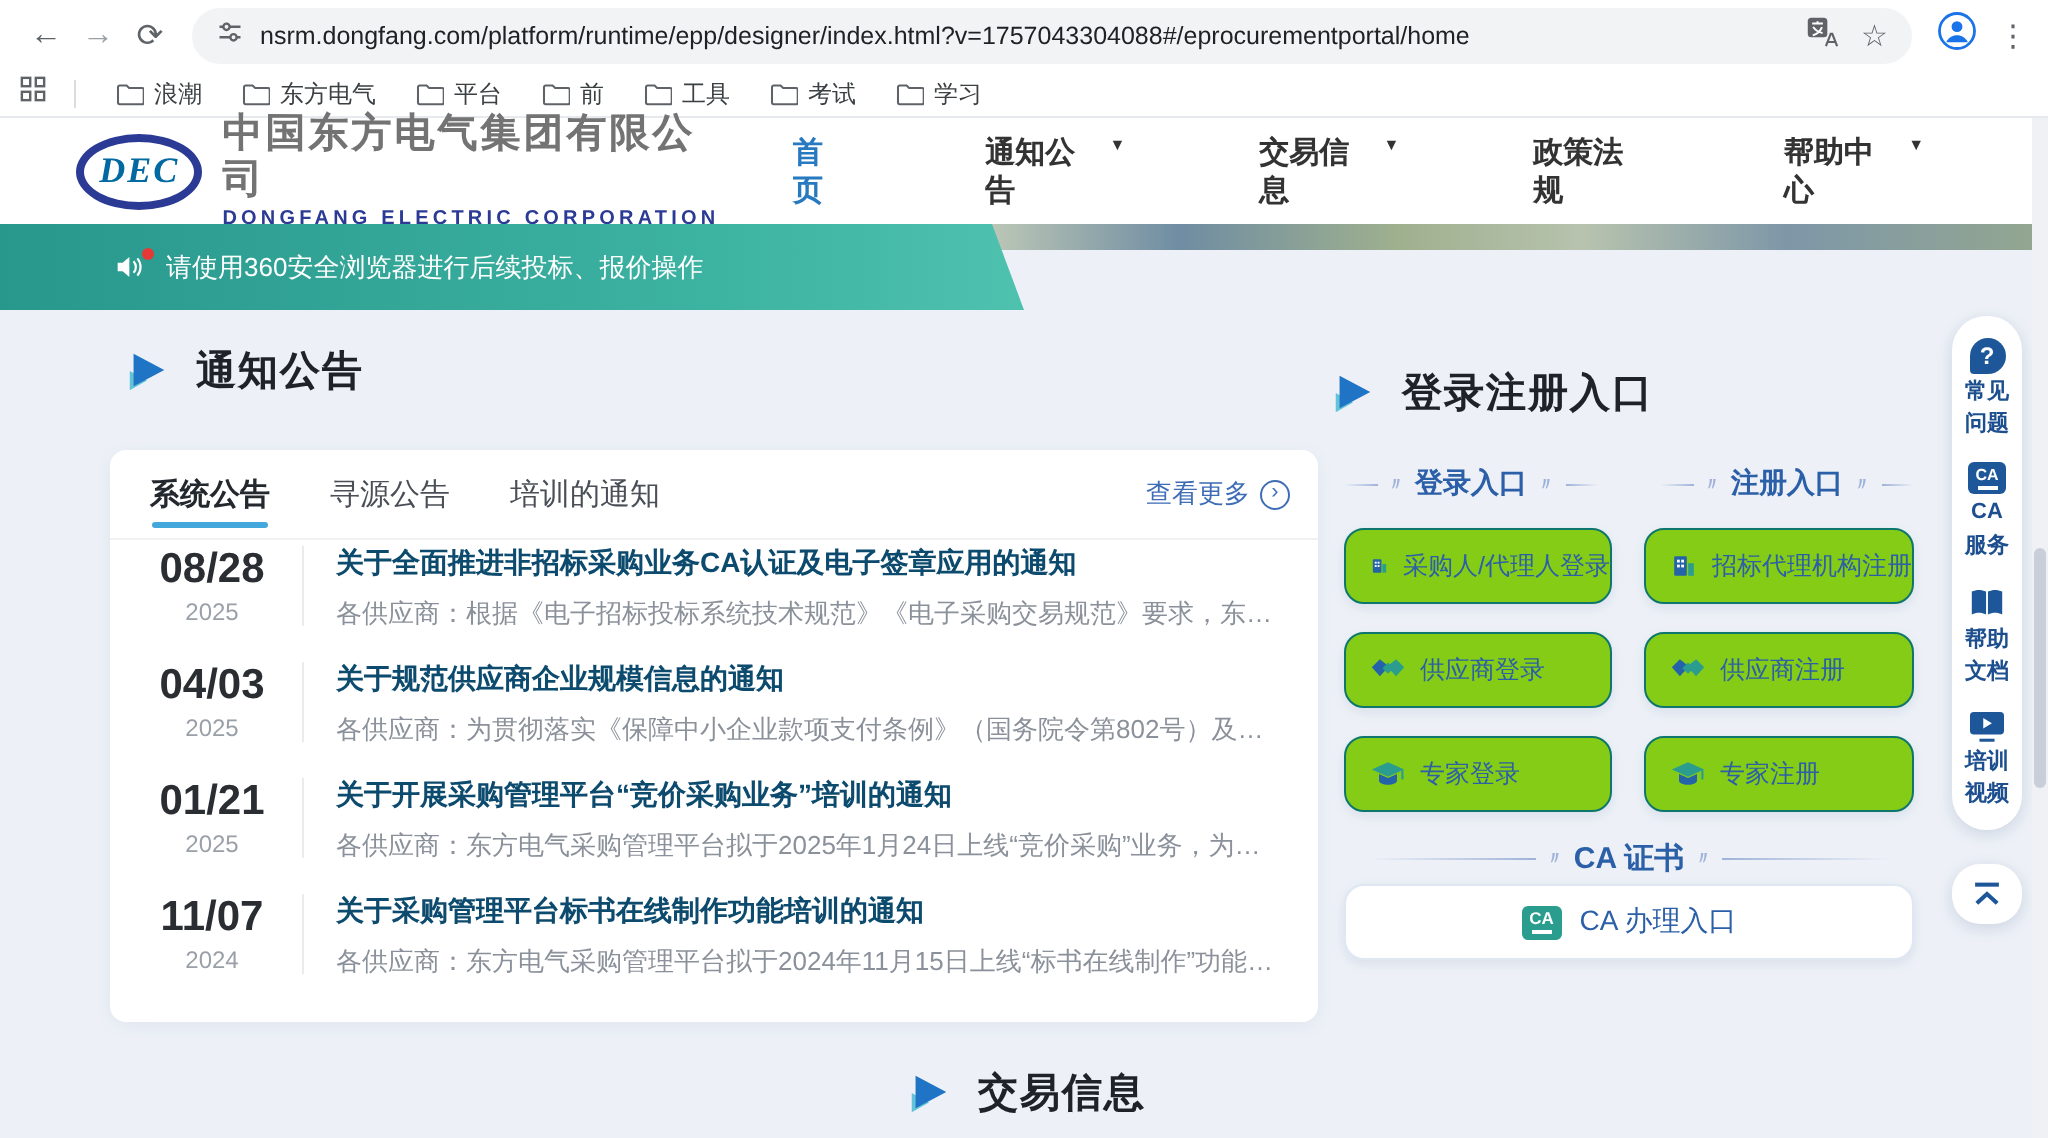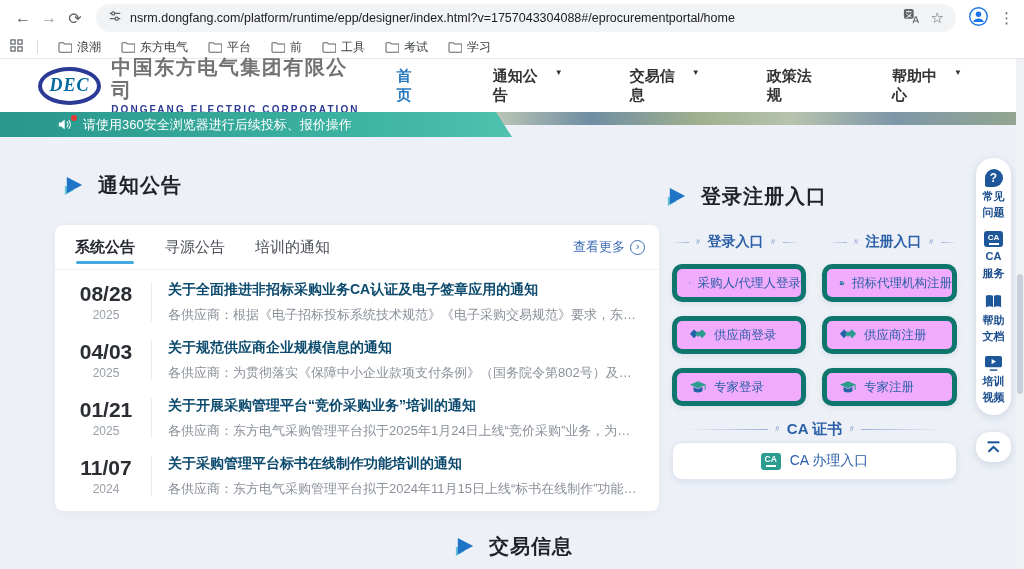--- a/index.html
+++ b/index.html
@@ -46,21 +46,21 @@
   .nav-item .caret{font-size:8px;color:#333;transform:translateY(1px);}
   .nav-item.active{color:#2779c0;}
   .nav-item.active::after{content:"";position:absolute;left:0;right:0;bottom:-9px;height:2px;
             background:#5aa7d6;border-radius:2px;}
 
   
   .hero{position:absolute;top:112px;left:0;right:0;height:26px;}
   .hero-photo{position:absolute;top:0;left:300px;right:0;height:13px;
       background:linear-gradient(90deg,#5c7a8c,#87a06f 12%,#c2cbb7 26%,#6f8da3 40%,
                  #9fb08e 55%,#b7c3ae 68%,#7e97a8 82%,#94a78f 100%);}
-  .banner{position:absolute;top:0;left:0;width:512px;height:25px;
+  .banner{position:absolute;top:0;left:0;width:512px;height:43px;
       background:linear-gradient(90deg,#28978c,#3db3a2 70%,#4fc1af);
       clip-path:polygon(0 0,calc(100% - 16px) 0,100% 100%,0 100%);
       display:flex;align-items:center;color:#fff;font-size:13px;padding-left:58px;
       box-sizing:border-box;}
   .speaker-wrap{position:relative;display:flex;align-items:center;margin-right:10px;}
   .red-dot{position:absolute;top:-3px;right:-4px;width:6px;height:6px;border-radius:50%;
            background:#e53935;}
 
   
   .sec-head{position:absolute;display:flex;align-items:center;gap:13px;
@@ -75,21 +75,21 @@
        display:flex;align-items:center;cursor:pointer;}
   .tab.active{font-weight:bold;color:#23272e;}
   .tab.active::after{content:"";position:absolute;left:1px;right:1px;bottom:5px;height:3px;
        background:#45a8dc;border-radius:2px;}
   .more{margin-left:auto;color:#3f6db5;font-size:13px;display:flex;align-items:center;gap:5px;
         cursor:pointer;}
   .more-circle{width:15px;height:15px;border:1px solid #3f6db5;border-radius:50%;display:flex;
         align-items:center;justify-content:center;font-size:11px;line-height:1;
         padding-bottom:1px;box-sizing:border-box;}
   .rows{padding:3px 20px 0 20px;}
-  .n-row{display:flex;align-items:center;height:58px;}
+  .n-row{display:flex;height:58px;}
   .date-col{width:62px;text-align:center;flex-shrink:0;}
   .n-date{font-size:21px;font-weight:bold;color:#2a2e33;}
   .n-year{font-size:12px;color:#9aa0a8;margin-top:2px;}
   .v-div{width:1px;height:40px;background:#e9ecef;margin:0 16px 0 14px;flex-shrink:0;}
   .row-text{flex:1;min-width:0;}
   .row-title{font-size:14px;font-weight:bold;color:#0c4a6e;white-space:nowrap;overflow:hidden;
              text-overflow:ellipsis;}
   .row-desc{font-size:13px;color:#8b919a;margin-top:7px;white-space:nowrap;overflow:hidden;
             text-overflow:ellipsis;}
 
@@ -97,21 +97,21 @@
   .entry-heads{position:absolute;left:672px;top:233px;width:285px;display:flex;
                justify-content:space-between;gap:31px;}
   .entry-head{width:134px;display:flex;align-items:center;justify-content:center;gap:5px;
               color:#2b5fa8;font-weight:bold;font-size:14px;}
   .hline{flex:1;height:1px;background:linear-gradient(90deg,rgba(160,180,220,0),#9fb2d8);}
   .hline.r{background:linear-gradient(90deg,#9fb2d8,rgba(160,180,220,0));}
   .sl{font-style:normal;color:#9fb2d8;font-size:9px;}
   .sl::before{content:"〃";}
   .btn-grid{position:absolute;left:672px;top:264px;width:285px;display:grid;
             grid-template-columns:134px 135px;column-gap:16px;row-gap:14px;}
-  .entry-btn{height:38px;background:#f0abfc;border:5px solid #0f766e;border-radius:10px;
+  .entry-btn{height:38px;background:#84cc16;border:1px solid #0f766e;border-radius:10px;
              box-shadow:0 2px 6px rgba(40,70,130,.10);display:flex;align-items:center;
              padding-left:12px;gap:7px;color:#2b5fa8;font-size:12.5px;cursor:pointer;
              box-sizing:border-box;white-space:nowrap;}
   .ca-head{position:absolute;left:672px;top:420px;width:285px;display:flex;align-items:center;
            justify-content:center;gap:5px;color:#2b5fa8;font-weight:bold;font-size:15px;}
   .ca-head .hline{max-width:84px;}
   .ca-btn{position:absolute;left:672px;top:442px;width:285px;height:38px;background:#fff;
           border:1px solid #dfe7f3;border-radius:10px;box-shadow:0 2px 6px rgba(40,70,130,.10);
           display:flex;align-items:center;justify-content:center;gap:9px;color:#2b5fa8;
           font-size:14px;cursor:pointer;box-sizing:border-box;}

